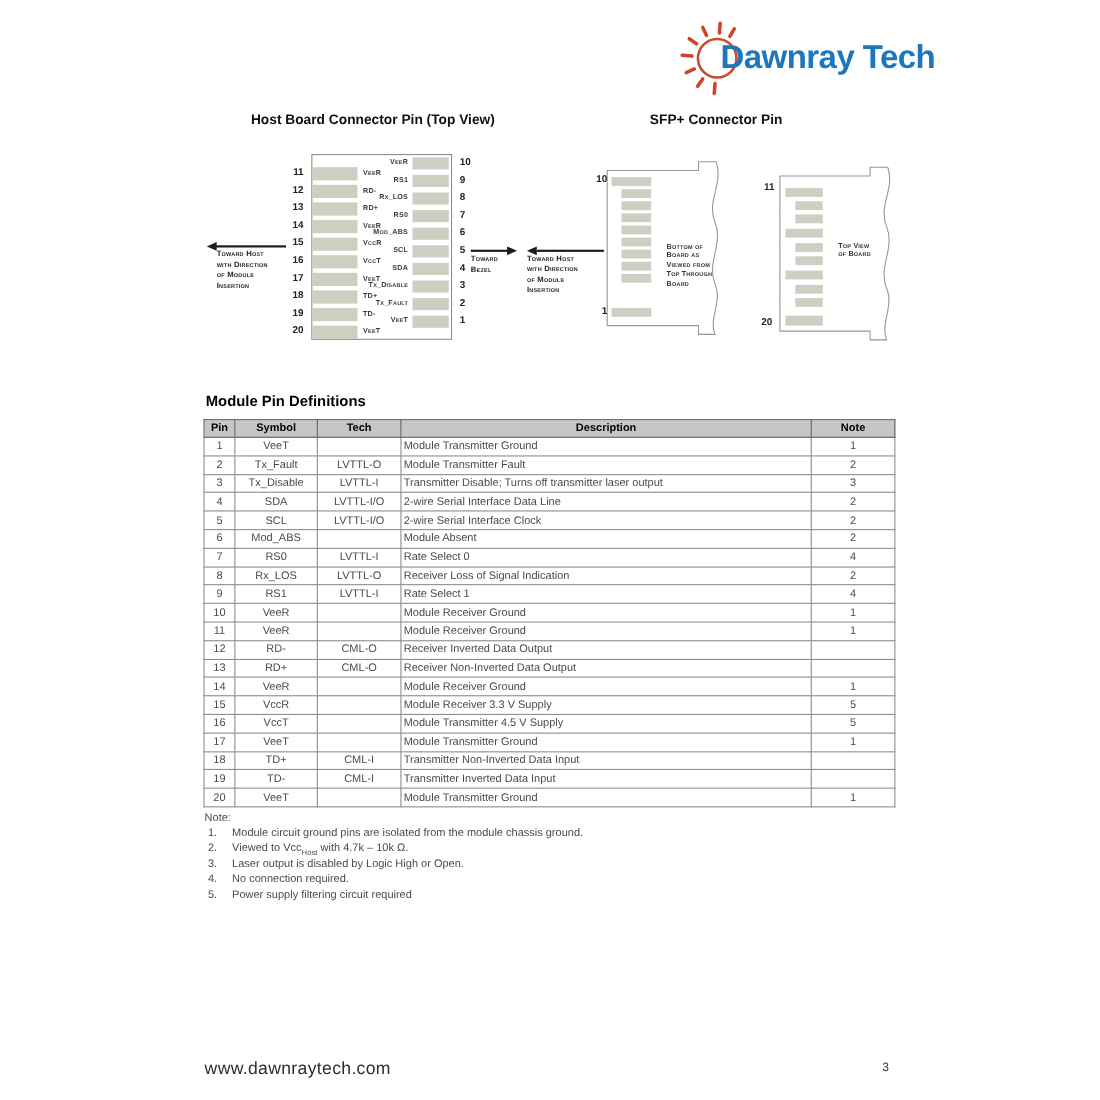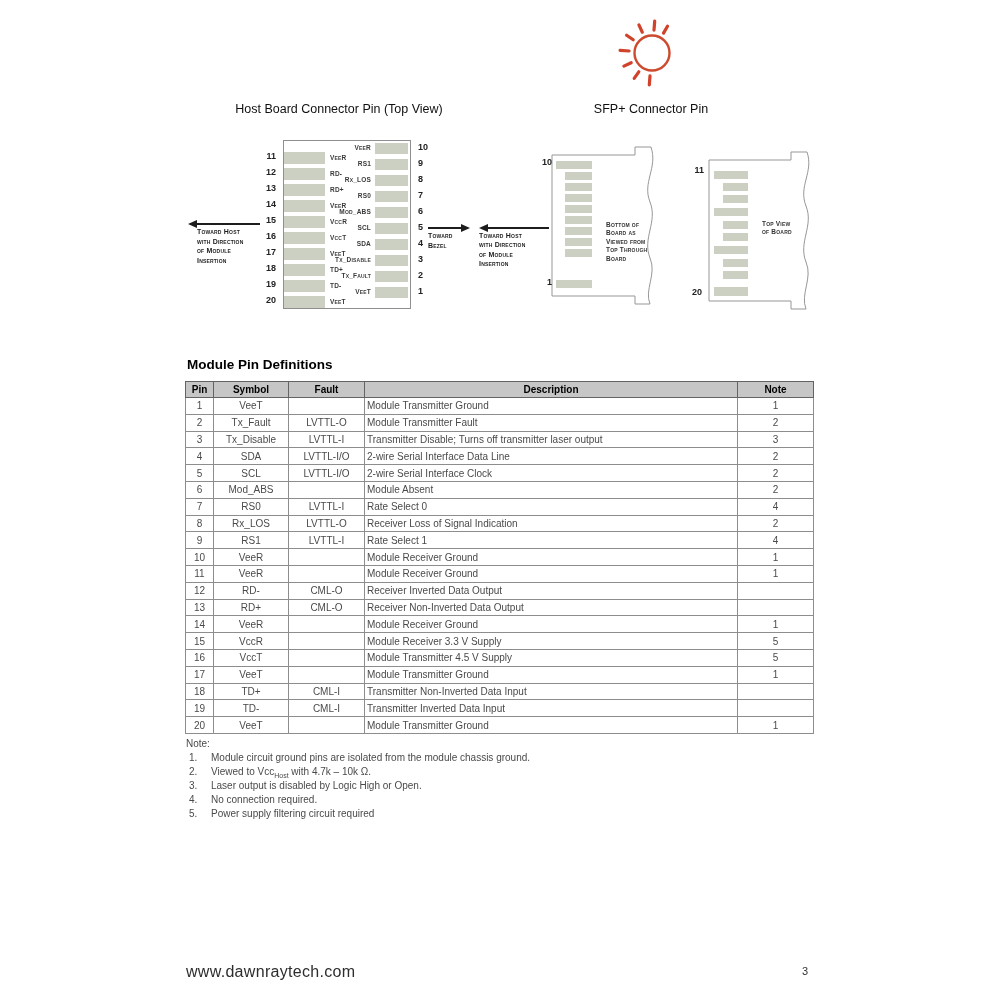--- a/index.html
+++ b/index.html
@@ -3,21 +3,21 @@
 <meta charset="utf-8">
 <style>
   html,body{margin:0;padding:0;background:#e9e9e9;}
   .page{position:relative;width:1000px;height:1000px;background:#ffffff;overflow:hidden;
         font-family:"Liberation Sans",sans-serif;}
   
   .logo-svg{position:absolute;left:612px;top:12px;width:84px;height:82px;}
   .logo-text{position:absolute;left:655px;top:36px;font-size:30px;font-weight:bold;
              color:var(--logo-blue,#1c77bd);letter-spacing:-0.5px;}
   
-  .dg-title{position:absolute;font-size:12.5px;font-weight:normal;color:#101010;text-align:center;}
+  .dg-title{position:absolute;font-size:12.5px;font-weight:bold;color:#101010;text-align:center;}
   .t1{left:210px;top:102px;width:258px;}
   .t2{left:578px;top:102px;width:146px;}
   
   .hostbox{position:absolute;left:283px;top:140px;width:126px;height:167px;
            border:1px solid #8f8f8f;}
   .pad{position:absolute;background:var(--pad,#cbd0c2);}
   .pnum{position:absolute;font-size:9px;font-weight:bold;color:#222;}
   .plabel{position:absolute;font-size:6.5px;font-weight:bold;font-variant:small-caps;
           color:#3a3a3a;letter-spacing:.2px;white-space:nowrap;}
   .dirtext{position:absolute;font-size:7px;font-weight:bold;font-variant:small-caps;
@@ -60,20 +60,21 @@
       <line x1="42.0" y1="18.1" x2="42.7" y2="9.1"></line>
       <line x1="30.3" y1="20.2" x2="26.9" y2="12.9"></line>
       <line x1="21.2" y1="27.8" x2="14.6" y2="23.2"></line>
       <line x1="17.1" y1="39.0" x2="8.1" y2="38.3"></line>
       <line x1="19.2" y1="50.7" x2="11.9" y2="54.1"></line>
       <line x1="26.8" y1="59.8" x2="22.2" y2="66.4"></line>
       <line x1="38.0" y1="63.9" x2="37.3" y2="72.9"></line>
     </g>
     <circle cx="40" cy="41" r="17.5" fill="none" stroke="#cc4b2e" stroke-width="2.4"></circle>
   </svg>
+  <div class="logo-text">Dawnray Tech</div>
 
   <div class="dg-title t1">Host Board Connector Pin (Top View)</div>
   <div class="dg-title t2">SFP+ Connector Pin</div>
 
   <div class="hostbox"></div>
 
   <div class="arr-l" style="left:188px;top:220px;"></div>
   <div class="h-line" style="left:196px;top:223px;width:64px;"></div>
 
   <div class="h-line" style="left:428px;top:227px;width:34px;"></div>
@@ -93,21 +94,21 @@
         <col style="width: 28px;">
         <col style="width: 75px;">
         <col style="width: 76px;">
         <col style="width: 373px;">
         <col style="width: 76px;">
       </colgroup>
       <thead>
         <tr>
           <th>Pin</th>
           <th>Symbol</th>
-          <th>Fault</th>
+          <th>Tech</th>
           <th>Description</th>
           <th>Note</th>
         </tr>
       </thead>
       <tbody>
         <tr>
           <td class="c">1</td>
           <td class="c">VeeT</td>
           <td class="c"></td>
           <td class="l">Module Transmitter Ground</td>

